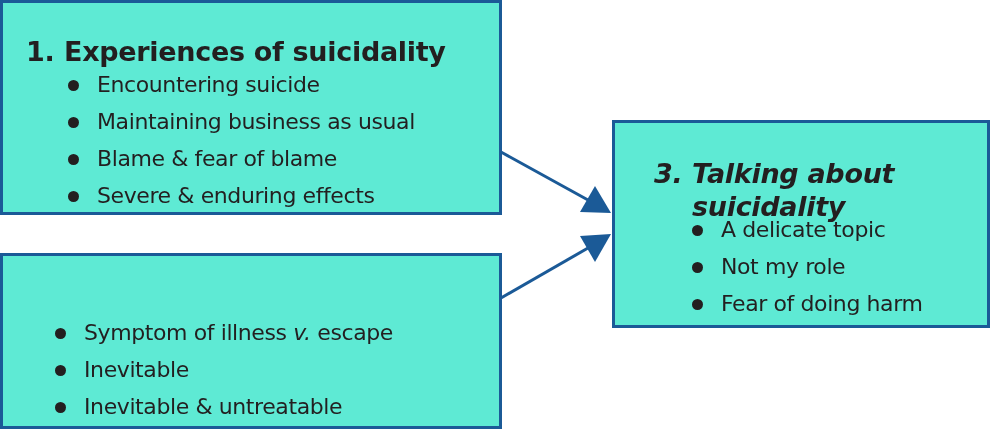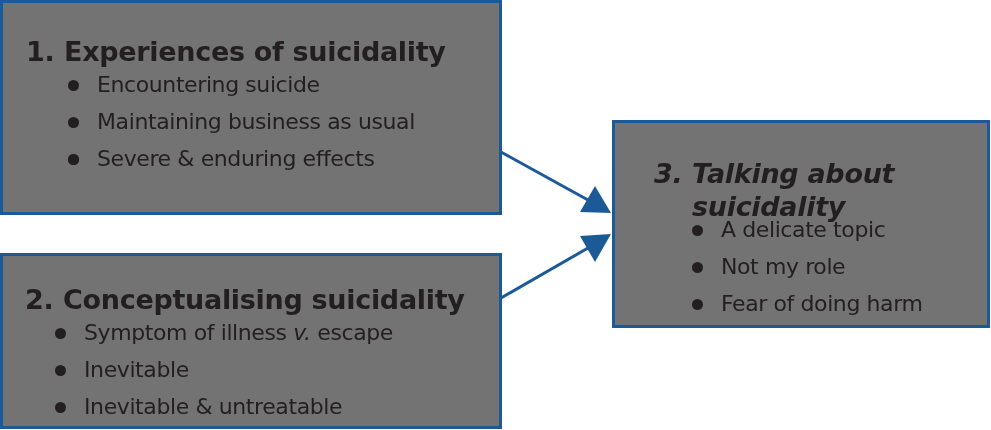--- a/index.html
+++ b/index.html
@@ -1,18 +1,18 @@
 <!DOCTYPE html>
 <html><head>
   <meta charset="utf-8">
   <style>
     html, body { margin: 0; padding: 0; background: #ffffff; }
     body { width: 991px; height: 430px; position: relative; overflow: hidden;
            font-family: "DejaVu Sans", "Liberation Sans", sans-serif; color: #231f20; }
-    .box { position: absolute; border: 3px solid #1b5a97; background: #737373; box-sizing: border-box; }
+    .box { position: absolute; border: 3px solid #1b5a97; background: #5eead4; box-sizing: border-box; }
     #box1 { left: 0; top: 0; width: 502px; height: 215px; }
     #box2 { left: 0; top: 253px; width: 502px; height: 176px; }
     #box3 { left: 612px; top: 120px; width: 378px; height: 208px; }
     .heading { position: absolute; font-weight: bold; font-size: 27px; letter-spacing: -0.3px; white-space: nowrap; }
     .heading .num { display: inline-block; width: 38px; }
     .heading .cont { display: block; padding-left: 38px; }
     ul.items { position: absolute; list-style: none; margin: 0; padding: 0; }
     ul.items li { position: relative; font-size: 22px; line-height: 37px; white-space: nowrap; padding-left: 29px; letter-spacing: -0.4px; }
     ul.items li .bullet { position: absolute; left: 0; top: 14px; width: 11px; height: 11px; border-radius: 50%; background: #231f20; }
     #box1 .heading { left: 23px; top: 33px; }
@@ -26,29 +26,26 @@
 </head>
 <body>
 
 <div class="box" id="box1">
   <div class="heading">
     <span class="num">1.</span><span>Experiences of suicidality</span>
   </div>
   <ul class="items">
     <li><span class="bullet"></span><span>Encountering suicide</span></li>
     <li><span class="bullet"></span><span>Maintaining business as usual</span></li>
-    <li><span class="bullet"></span></li>
+    <li><span class="bullet"></span><span>Blame &amp; fear of blame</span></li>
     <li><span class="bullet"></span><span>Severe &amp; enduring effects</span></li>
   </ul>
 </div>
 
 <div class="box" id="box2">
-  <div class="heading">
-    <span class="num">2.</span><span>Conceptualising suicidality</span>
-  </div>
   <ul class="items">
     <li><span class="bullet"></span><span>Symptom of illness </span><i>v.</i><span> escape</span></li>
     <li><span class="bullet"></span><span>Inevitable</span></li>
     <li><span class="bullet"></span><span>Inevitable &amp; untreatable</span></li>
   </ul>
 </div>
 
 <div class="box" id="box3">
   <div class="heading">
     <span class="num">3.</span><span>Talking about</span>

